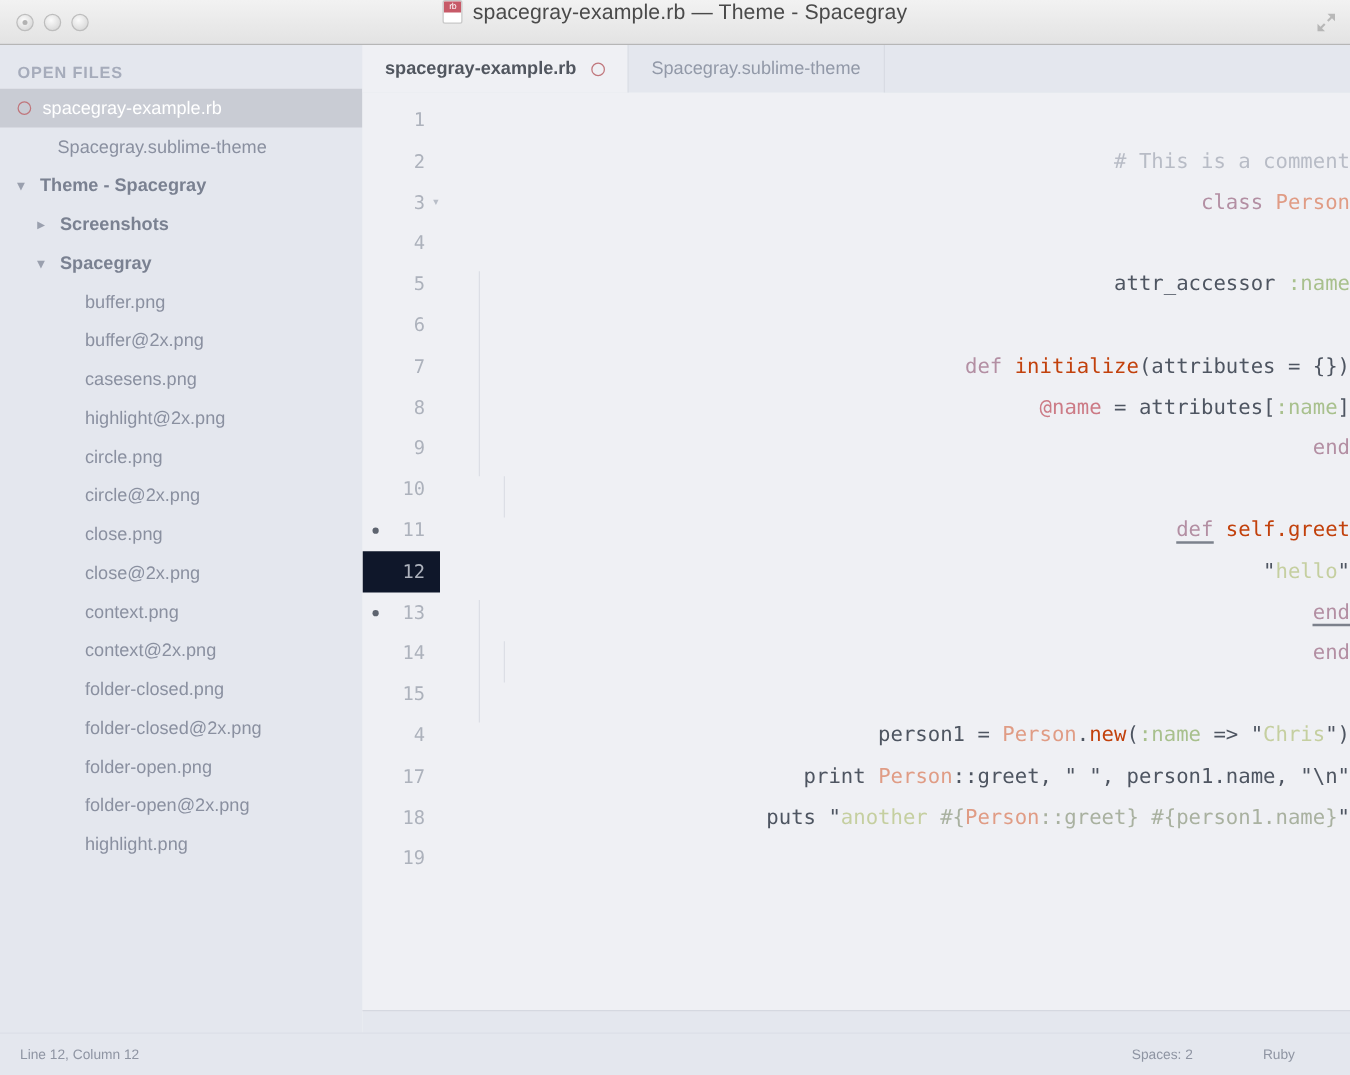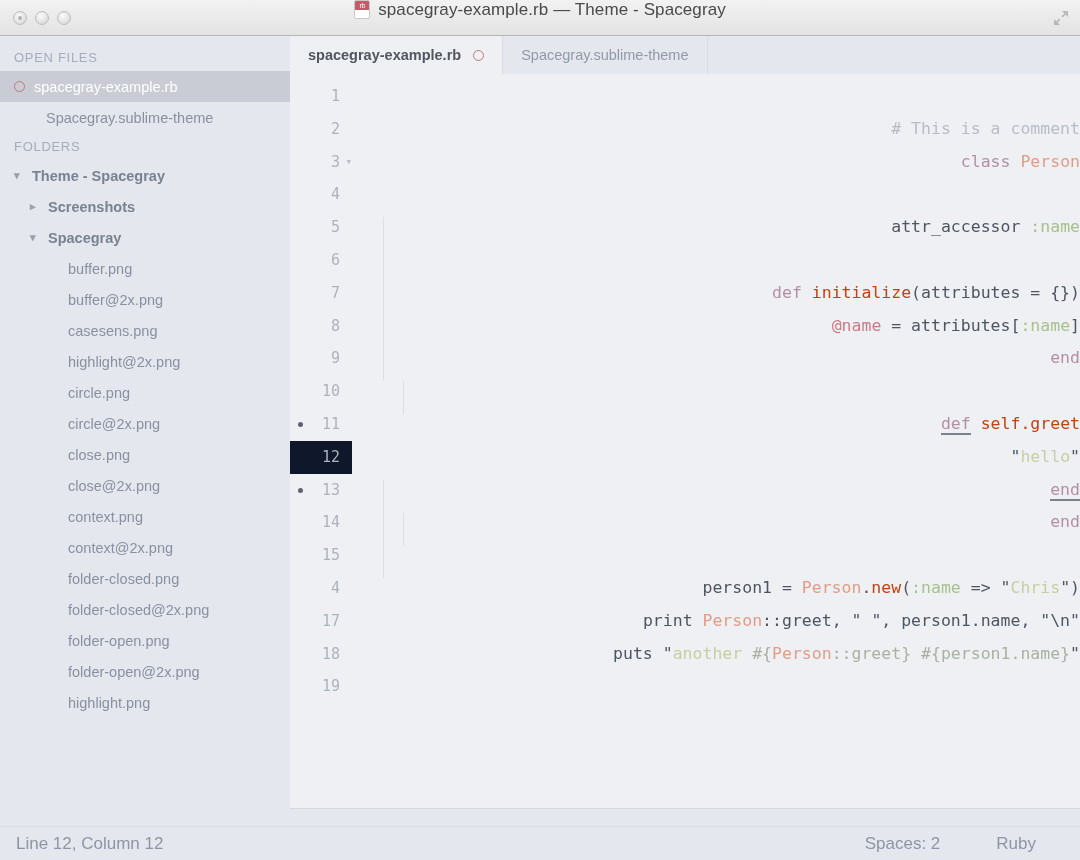--- a/index.html
+++ b/index.html
@@ -59,21 +59,21 @@
 
   
   .sidebar {
     width: 290px; flex: 0 0 290px;
     background: #e4e7ee;
     padding-top: 8px;
     overflow: hidden;
     font-size: 14.5px;
   }
   .side-header {
-    color: #a6acbb; font-size: 13px; font-weight: normal;
+    color: #a6acbb; font-size: 13px; font-weight: bold;
     letter-spacing: .7px; padding: 6px 0 6px 14px;
   }
   .side-row {
     height: 31px; display: flex; align-items: center;
     color: #8a90a0; padding-left: 14px; white-space: nowrap;
   }
   .side-row.selected { background: #c9ccd4; color: #ffffff; }
   .side-row.bold { color: #7a8191; font-weight: bold; }
   .side-row .dotmark {
     width: 11px; height: 11px; border-radius: 50%;
@@ -161,21 +161,21 @@
   }
   .find-buttons { display: flex; align-items: center; gap: 0; }
   .find-btn {
     font-size: 14.5px; color: #c59aa8; padding: 0 28px; white-space: nowrap;
   }
 
   
   .statusbar {
     height: 34px; flex: 0 0 34px;
     background: #e4e7ee; display: flex; align-items: center;
-    padding: 0 16px; font-size: 17px; color: #8f95a3;
+    padding: 0 16px; font-size: 11px; color: #8f95a3;
     border-top: 1px solid #dcdfe7;
   }
   .status-left { flex: 1 1 auto; }
   .status-right { display: flex; gap: 0; }
   .status-item { padding: 0 28px; white-space: nowrap; }
 </style>
 </head>
 <body>
 
 <div class="window">
@@ -206,21 +206,20 @@
       <div class="side-header">OPEN FILES</div>
 
       <div class="side-row selected">
         <span class="dotmark"></span>
         <span>spacegray-example.rb</span>
       </div>
       <div class="side-row">
         <span class="openfile-label">Spacegray.sublime-theme</span>
       </div>
 
-      <div class="side-header">FOLDERS</div>
 
       <div class="side-row bold ind-1">
         <span class="chev">▾</span>
         <span>Theme - Spacegray</span>
       </div>
       <div class="side-row bold ind-2">
         <span class="chev">▸</span>
         <span>Screenshots</span>
       </div>
       <div class="side-row bold ind-2">

